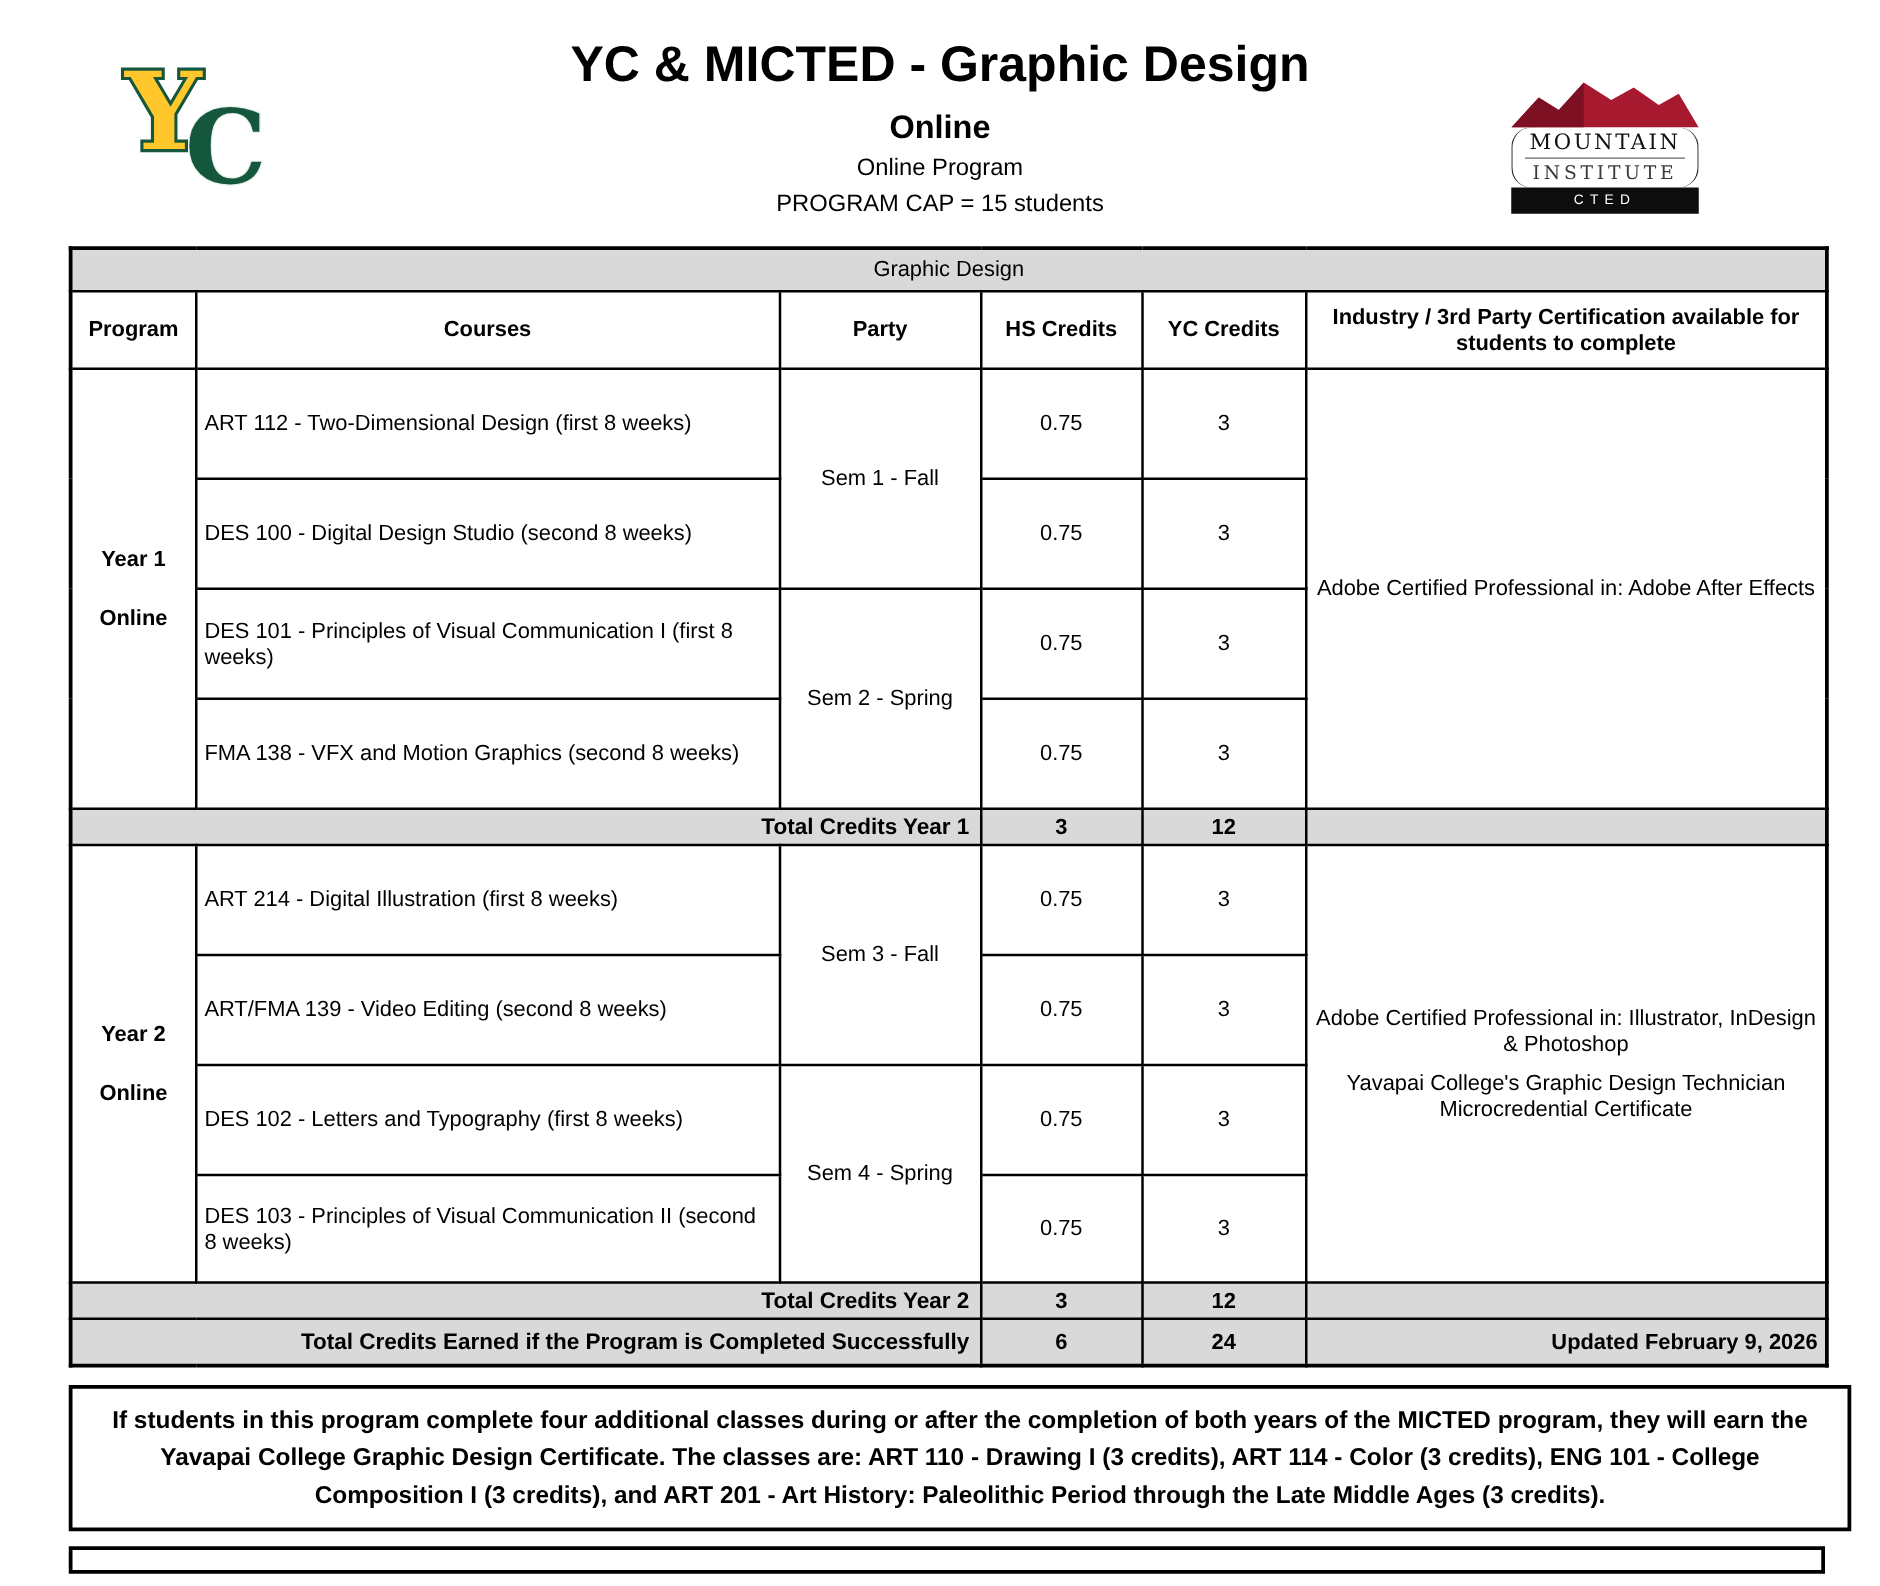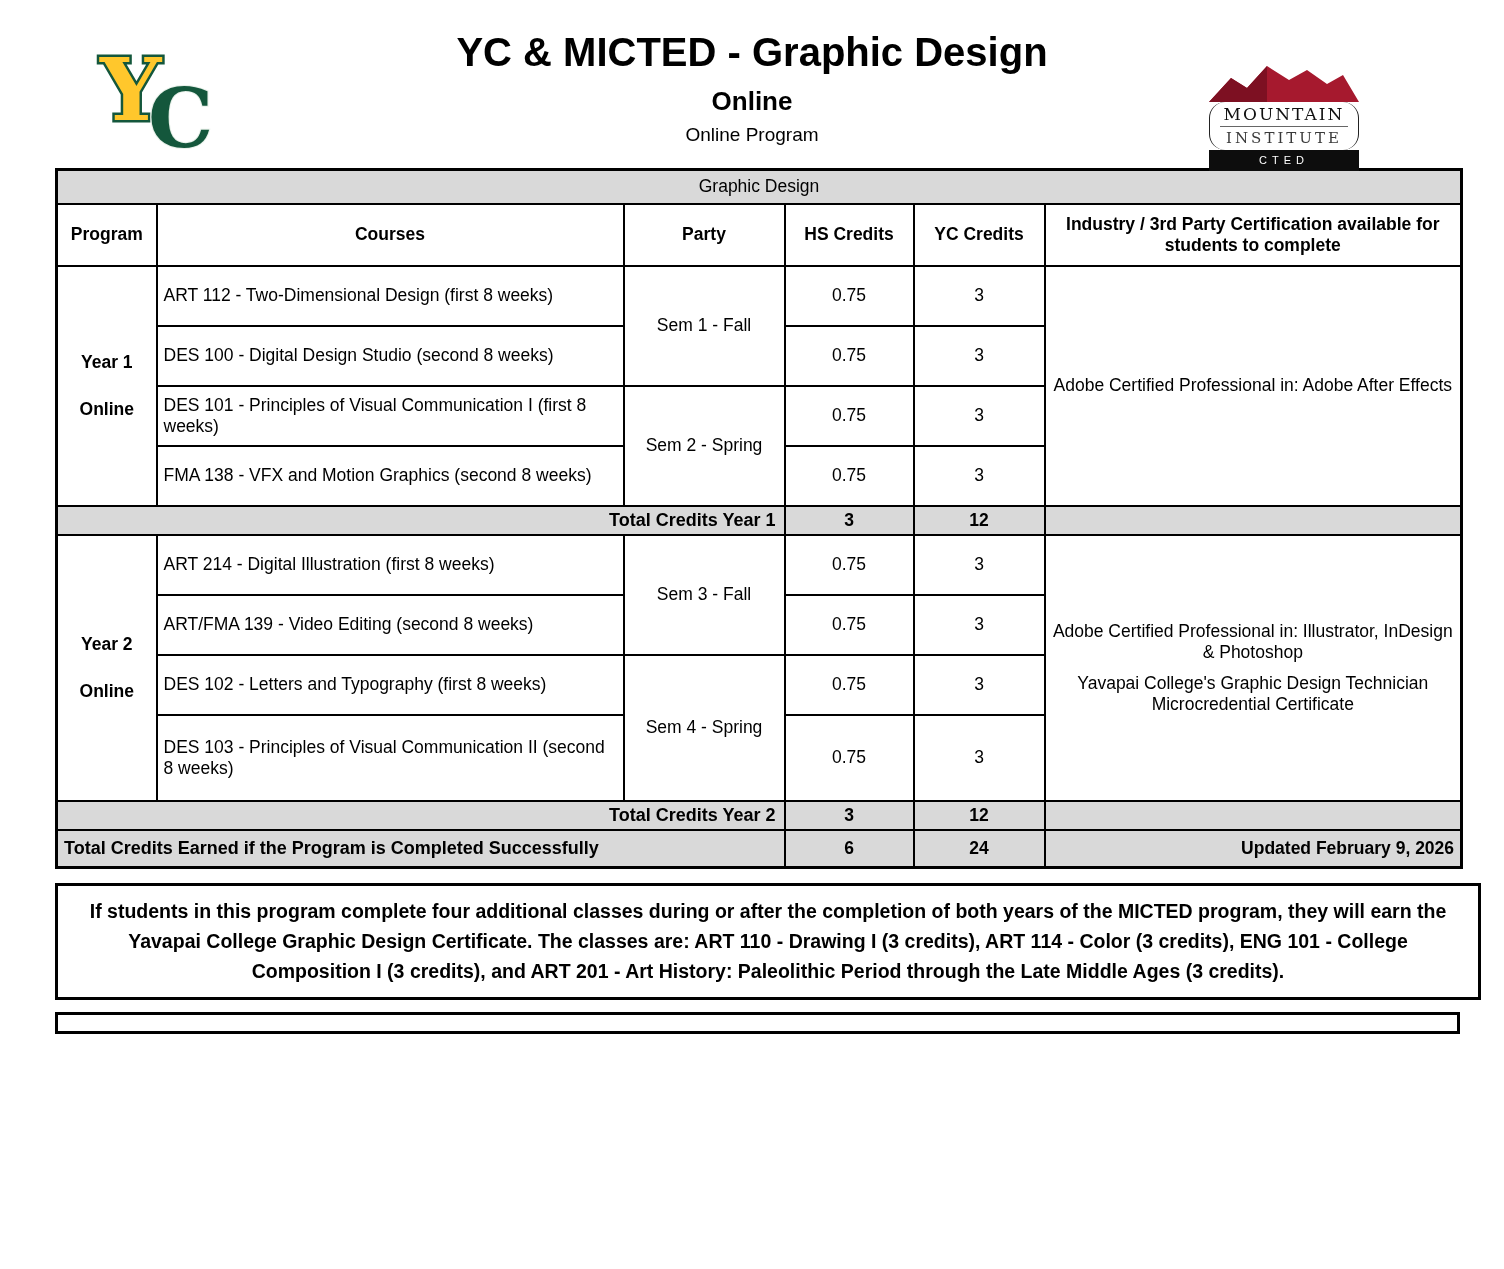--- a/index.html
+++ b/index.html
@@ -48,33 +48,33 @@
   .table-wrap { margin: 22px 55px 0; }
   table.program-table {
     border-collapse: collapse; width: 1405px; table-layout: fixed;
     border: 3px solid #000;
   }
   table.program-table td {
     border: 2px solid #000; font-size: 17.5px; vertical-align: middle; padding: 3px 6px;
   }
   .caption-row td { height: 34px; background: #d9d9d9; font-weight: normal; text-align: center; font-size: 19px; }
   .head-row td { height: 62px; font-weight: bold; text-align: center; background: #fff; }
-  .course-row td { height: 60px; }
+  .course-row td { height: 88px; }
   tr.tall td { height: 86px; }
   td.course-cell { text-align: left; padding-left: 7px; }
   td.program-cell { text-align: center; font-weight: bold; }
   td.program-cell .mode { margin-top: 26px; }
   td.term-cell { text-align: center; }
   td.num-cell { text-align: center; }
   td.cert-cell { text-align: center; padding: 6px 10px; }
   td.cert-cell .cert-block { margin: 10px 0; }
   .total-row td { height: 20px; background: #d9d9d9; font-weight: bold; }
   .total-row td.total-label { text-align: right; padding-right: 8px; font-size: 18px; }
   .grand-row td { height: 38px; background: #d9d9d9; font-weight: bold; }
-  .grand-row td.total-label { padding-right: 8px; font-size: 18px; }
+  .grand-row td.total-label { text-align: right; padding-right: 8px; font-size: 18px; }
   td.updated-cell { text-align: right; padding-right: 8px; font-size: 18px; }
 
   
   .note-box {
     margin: 14px 55px 0; width: 1426px; border: 3px solid #000;
     font-weight: bold; font-size: 19.5px; line-height: 1.55;
     text-align: center; padding: 10px 14px;
   }
   .empty-box {
     margin: 12px 55px 0; width: 1405px; height: 22px; border: 3px solid #000;
@@ -99,20 +99,21 @@
       <div class="mi-name1">MOUNTAIN</div>
       <div class="mi-rule"></div>
       <div class="mi-name2">INSTITUTE</div>
     </div>
     <div class="mi-cted">CTED</div>
   </div>
 
   <h1 class="doc-title">YC &amp; MICTED - Graphic Design</h1>
   <h2 class="doc-subtitle">Online</h2>
   <p class="doc-line">Online Program</p>
+  <p class="doc-line">PROGRAM CAP = 15 students</p>
 </header>
 
 <div class="table-wrap">
   <table class="program-table">
     <colgroup>
       <col style="width:100px">
       <col style="width:467px">
       <col style="width:161px">
       <col style="width:129px">
       <col style="width:131px">

